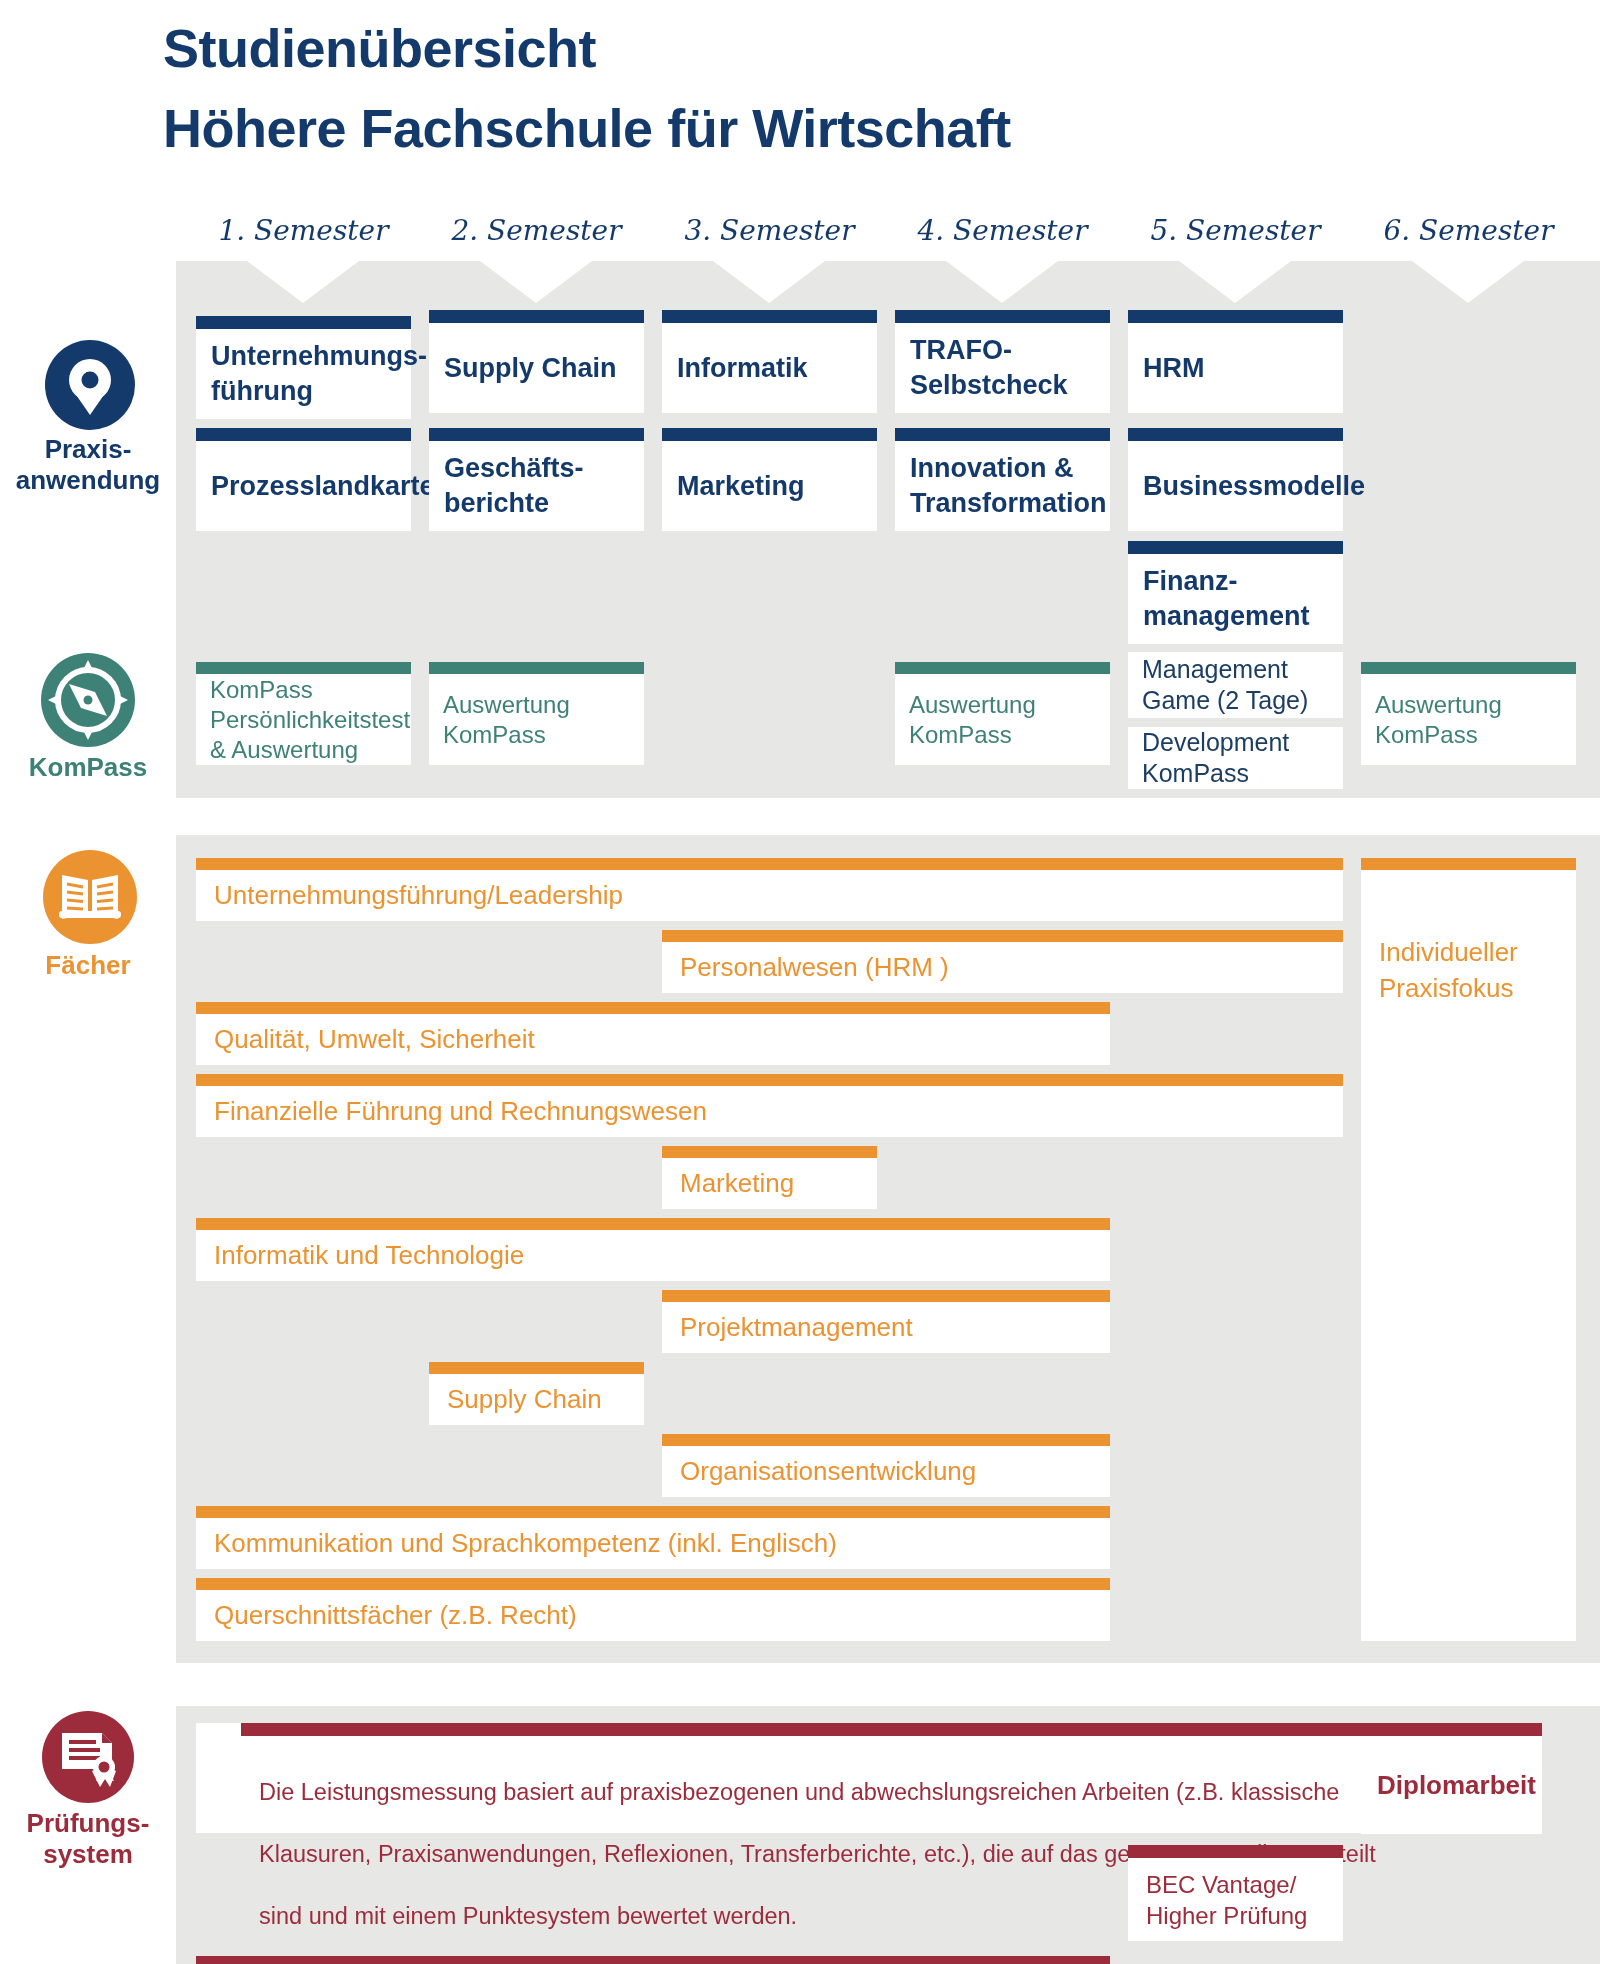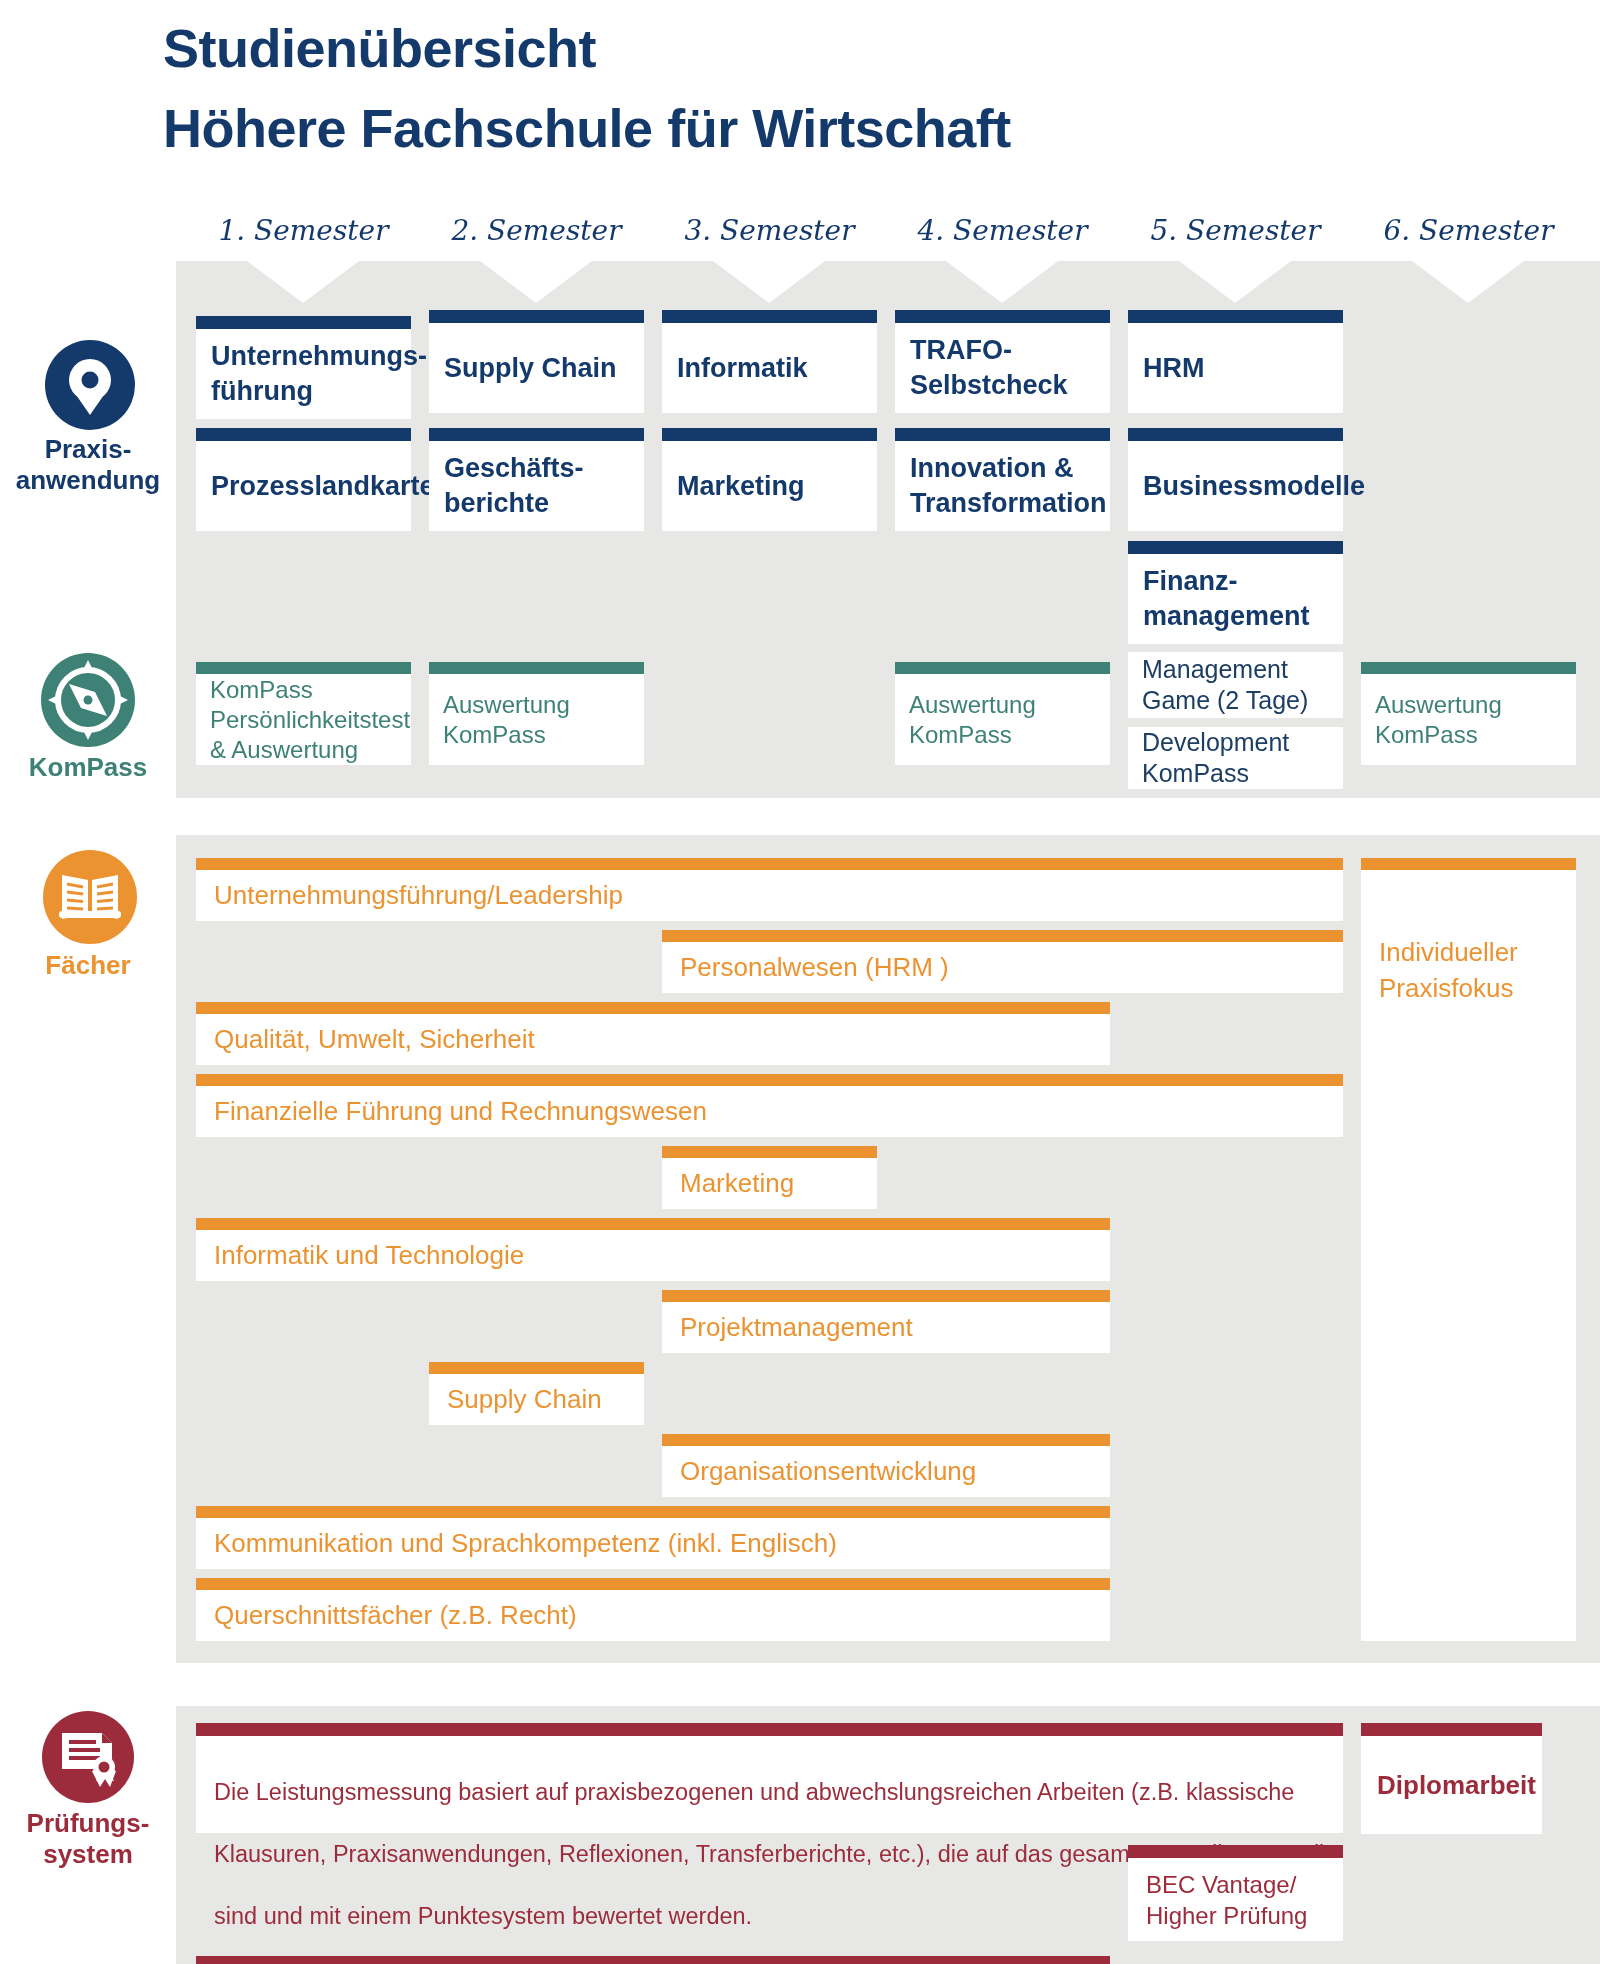--- a/index.html
+++ b/index.html
@@ -183,21 +183,21 @@
 </div>
 
 <div class="abs card" style="left:1361px;top:858px;width:215px;height:783px;">
   <div class="bar orange"></div>
   <div class="txt orange-r orange-top">Individueller
 Praxisfokus</div>
 </div>
 
 <div class="abs band" style="left:176px;top:1706px;width:1424px;height:258px;"></div>
 
-<div class="abs card" style="left:196px;top:1723px;width:1147px;height:110px;">
+<div class="abs card" style="left:196px;top:1723px;width:1147px;height:110px;padding-left:45px;">
   <div class="bar maroon"></div>
   <div class="txt maroon-r" style="display:block;padding-top:10px;">
     <div class="noflow">Die Leistungsmessung basiert auf praxisbezogenen und abwechslungsreichen Arbeiten (z.B. klassische</div>
     <div class="noflow">Klausuren, Praxisanwendungen, Reflexionen, Transferberichte, etc.), die auf das gesamten Studium verteilt</div>
     <div class="noflow">sind und mit einem Punktesystem bewertet werden.</div>
   </div>
 </div>
 <div class="abs card" style="left:1361px;top:1723px;width:181px;height:111px;">
   <div class="bar maroon"></div>
   <div class="txt maroon-b">Diplomarbeit</div>

